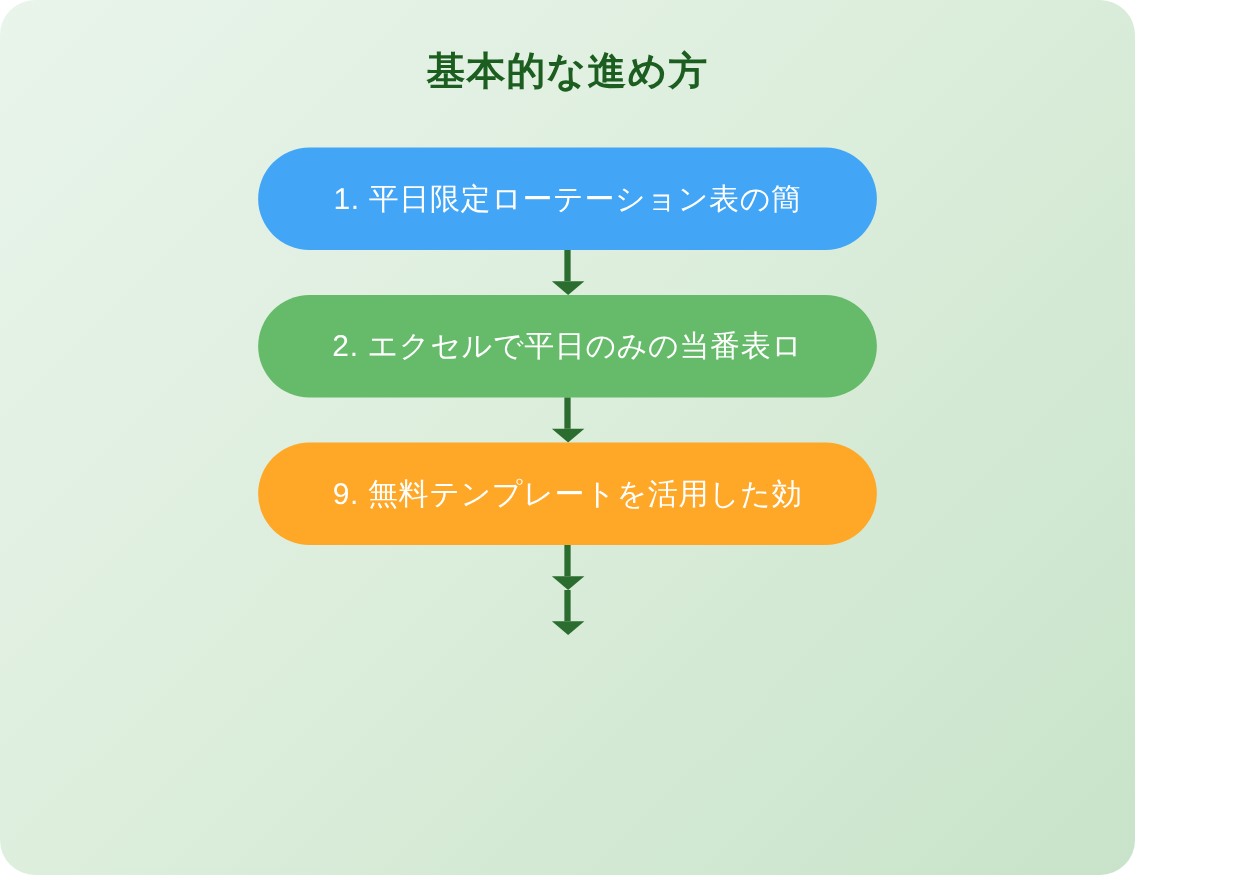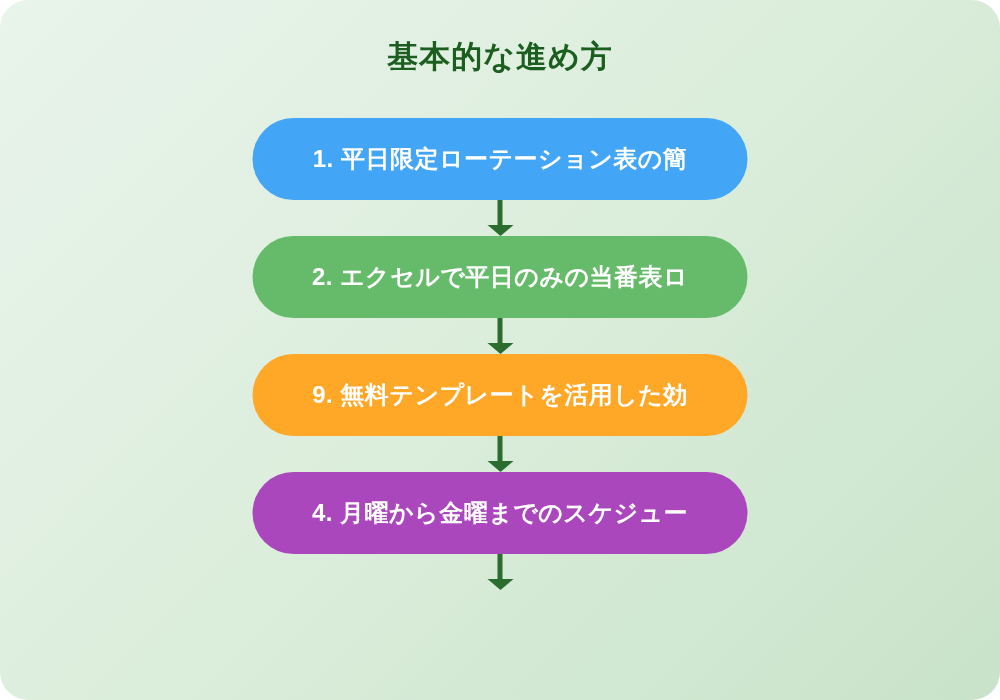--- a/index.html
+++ b/index.html
@@ -3,21 +3,21 @@
 <meta charset="utf-8">
 <style>
   * { margin: 0; padding: 0; box-sizing: border-box; }
   html, body {
     width: 1000px; height: 700px;
     background: #ffffff;
     font-family: "Liberation Sans", "DejaVu Sans", sans-serif;
   }
   .canvas {
     position: relative;
-    width: 1000px; height: 700px;
+    width: 908px; height: 700px;
     border-radius: 28px;
     background: linear-gradient(135deg, #E9F4EB 0%, #DDEEDD 45%, #C8E3C9 100%);
     overflow: hidden;
   }
   .title {
     position: absolute;
     top: 36px; left: 0; right: 0;
     text-align: center;
     font-size: 31px;
     font-weight: 700;
@@ -36,21 +36,21 @@
   }
   .pill {
     width: 495px;
     height: 82px;
     border-radius: 41px;
     display: flex;
     align-items: center;
     justify-content: center;
     color: #ffffff;
     font-size: 24px;
-    font-weight: 700;
+    font-weight: 400;
     letter-spacing: 0.5px;
     text-align: center;
     white-space: nowrap;
   }
   .arrow {
     height: 36px;
     display: flex;
     flex-direction: column;
     align-items: center;
     justify-content: flex-start;
@@ -90,21 +90,20 @@
       <div class="head"></div>
     </div>
 
     <div class="pill" style="background: rgb(255, 167, 38);">9. 無料テンプレートを活用した効</div>
 
     <div class="arrow" style="color: rgb(43, 108, 47);">
       <div class="stem"></div>
       <div class="head"></div>
     </div>
 
-    <div class="pill" style="background: rgb(171, 71, 188);">4. 月曜から金曜までのスケジュー</div>
 
     <div class="arrow" style="color: rgb(43, 108, 47);">
       <div class="stem"></div>
       <div class="head"></div>
     </div>
 
 
   </div>
 </div>
 

